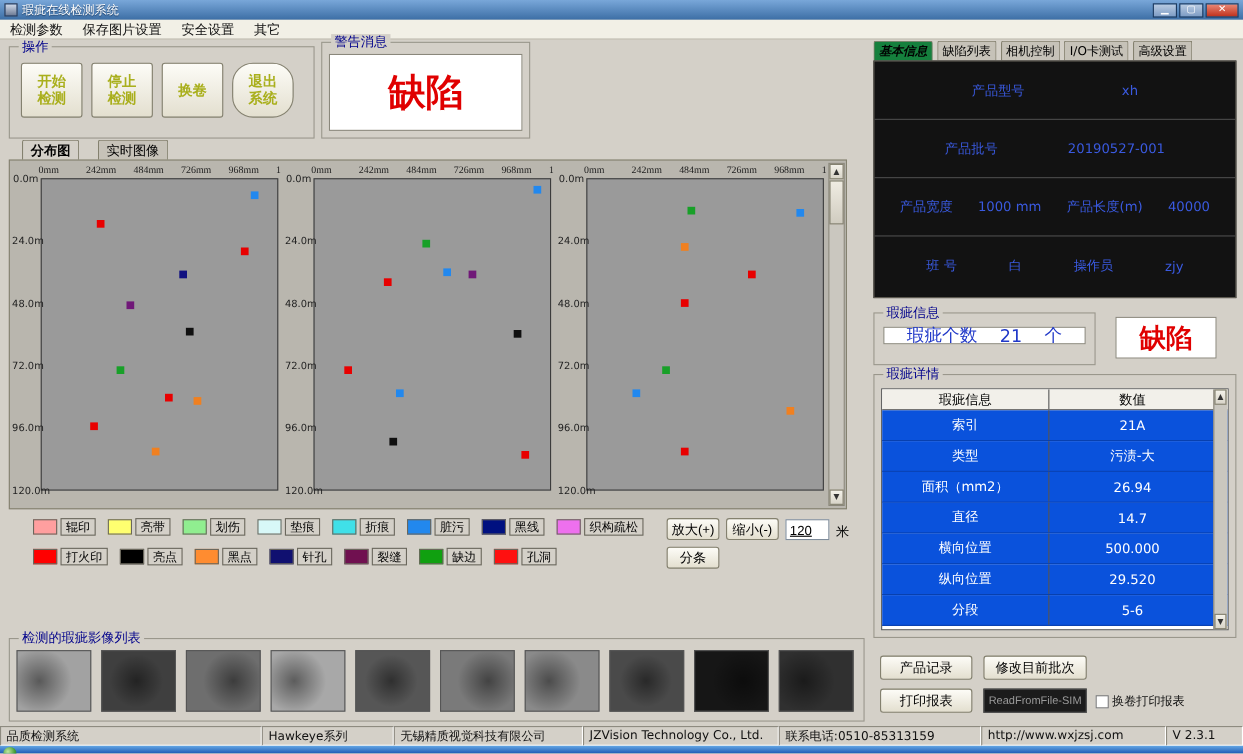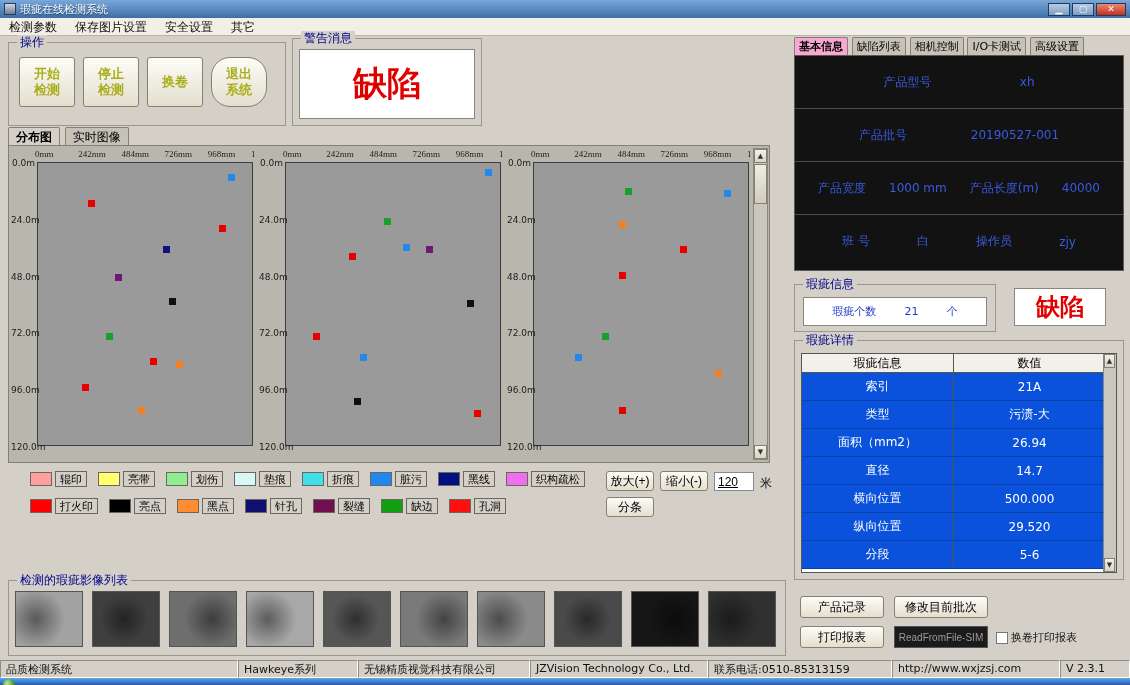--- a/index.html
+++ b/index.html
@@ -33,21 +33,21 @@
   .warn-text { font-family:"Liberation Serif","DejaVu Serif",serif; font-size:34px; font-weight:bold; color:#e00000; }
 
   .meter-row { display:flex; align-items:center; height:38px; padding:0 14px; }
   .m-label { color:#2038c8; font-size:23px; font-family:"Liberation Serif","DejaVu Serif",serif; width:70px; }
   .m-green { color:#009000; font-size:25px; font-family:"Liberation Serif","DejaVu Serif",serif; margin-left:40px; }
   .m-red { color:#d00000; font-size:25px; font-family:"Liberation Serif","DejaVu Serif",serif; margin-left:40px; }
 
   
   .view-tabs { position:absolute; left:8px; top:127px; height:18px; }
   .vtab { display:inline-block; padding:1px 7px; font-size:12px; border:1px solid #84816f; border-bottom:none;
-    background:#c6c2b8; margin-right:1px; border-radius:2px 2px 0 0; }
+    background:#c6c2b8; margin-right:1px; border-radius:2px 2px 0 0;margin-left:12px; }
   .vtab.active { background:#d4d0c8; font-weight:bold; }
 
   
   .chart-area { position:absolute; left:8px; top:145px; width:762px; height:318px; background:#b9b6ae; border:1px solid #84816f; }
   .chart-block { position:absolute; top:2px; width:244px; height:312px; }
   .ruler { position:absolute; left:0; top:0; width:244px; height:14px; overflow:hidden; }
   .xtick { position:absolute; top:1px; font-size:9px; color:#222;font-family:Liberation Serif, serif; }
   .plot { position:absolute; left:26px; top:14px; width:216px; height:284px; background:#9a9a9a; border:1px solid #3c3c3c; }
   .pt { position:absolute; width:7px; height:7px; }
   .vscroll { position:absolute; right:1px; top:2px; width:15px; height:312px; background:#cac7bf; border:1px solid #8a877b; }
@@ -64,28 +64,28 @@
   .meter-input { position:absolute; width:40px; height:19px; border:1px solid #7f8c9b; font-size:12px; padding:0 3px; background:#fff; }
 
   
   .thumb-row { position:absolute; left:6px; top:10px; display:flex; gap:9px; }
   .thumb { width:68px; height:56px; border:1px solid #555; }
 
   
   .rtabs { position:absolute; left:794px; top:37px; width:334px; height:17px; }
   .rtab { display:inline-block; padding:1px 4px; font-size:11px; border:1px solid #84816f; border-bottom:none;
     background:#c6c2b8; border-radius:2px 2px 0 0; margin-right:0px; }
-  .rtab.active { background:#f9a8d4; font-weight:bold; }
+  .rtab.active { background:#15803d; font-weight:bold;font-style:italic; }
 
   .info-panel { position:absolute; left:794px; top:55px; width:330px; height:216px; background:#121212; border:1px solid #5c5950; }
   .info-row { height:53px; border-bottom:1px solid #4c4c4c; display:flex; align-items:center; justify-content:space-evenly; color:#3a5ae0; font-size:12px; }
   .info-row:last-child { border-bottom:none; }
 
-  .count-line { position:absolute; left:8px; top:12px; width:184px; height:29px; background:#fff; border:1px solid #8a877b;
-    display:flex; align-items:center; justify-content:space-evenly; color:#2038c8; font-size:11px; }
+  .count-line { position:absolute; left:8px; top:12px; width:184px; height:16px; background:#fff; border:1px solid #8a877b;
+    display:flex; align-items:center; justify-content:space-evenly; color:#2038c8; font-size:16px; }
   .alarm-box { position:absolute; left:1014px; top:288px; width:92px; height:38px; background:#fff; border:1px solid #8a877b;
     display:flex; align-items:center; justify-content:center; }
   .alarm-box span { font-family:"Liberation Serif","DejaVu Serif",serif; font-size:24px; font-weight:bold; color:#e00000; }
 
   
   .dtable { position:absolute; left:6px; top:12px; width:316px; height:220px; border:1px solid #555; background:#fff; }
   .dt-head { display:flex; height:19px; background:#f2f0ea; border-bottom:1px solid #555; }
   .dt-head div { font-size:12px; color:#000; display:flex; align-items:center; justify-content:center; }
   .dt-c1 { width:152px; border-right:1px solid #555; }
   .dt-c2 { width:151px; }

